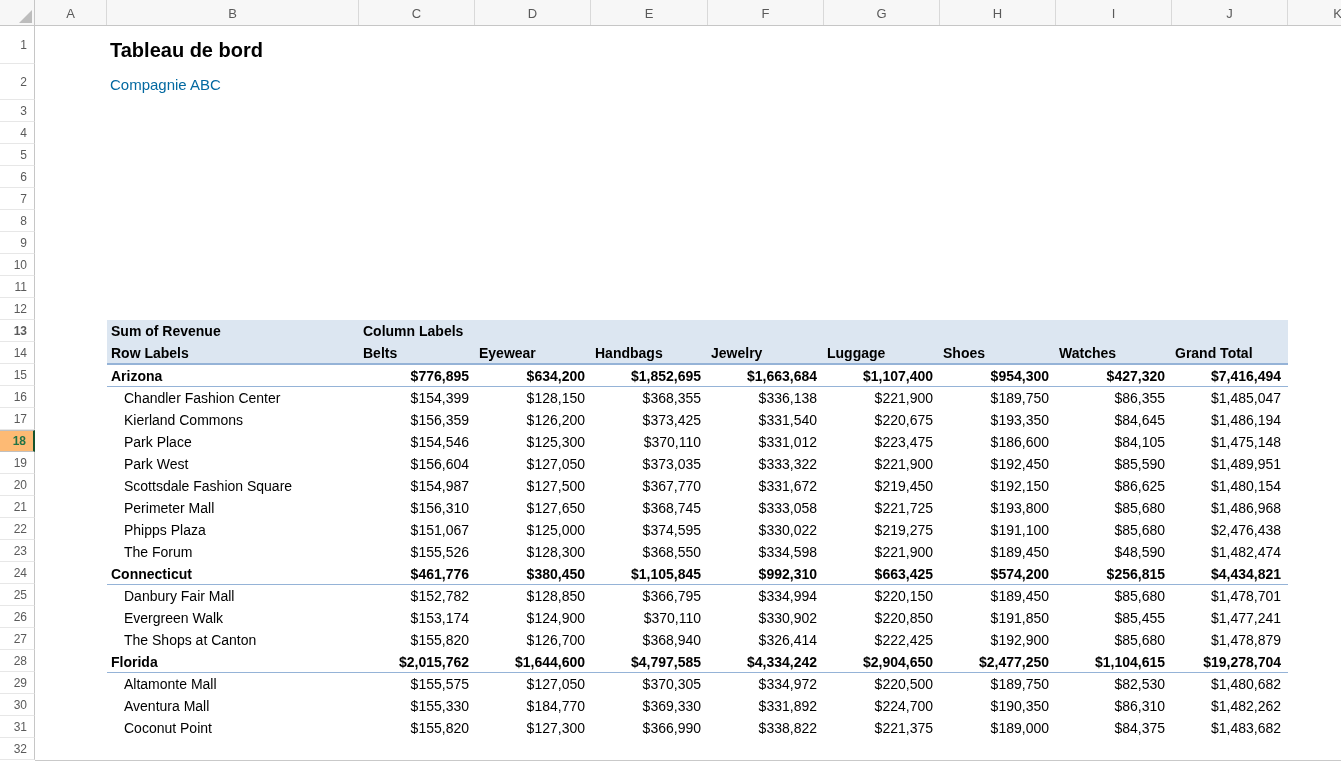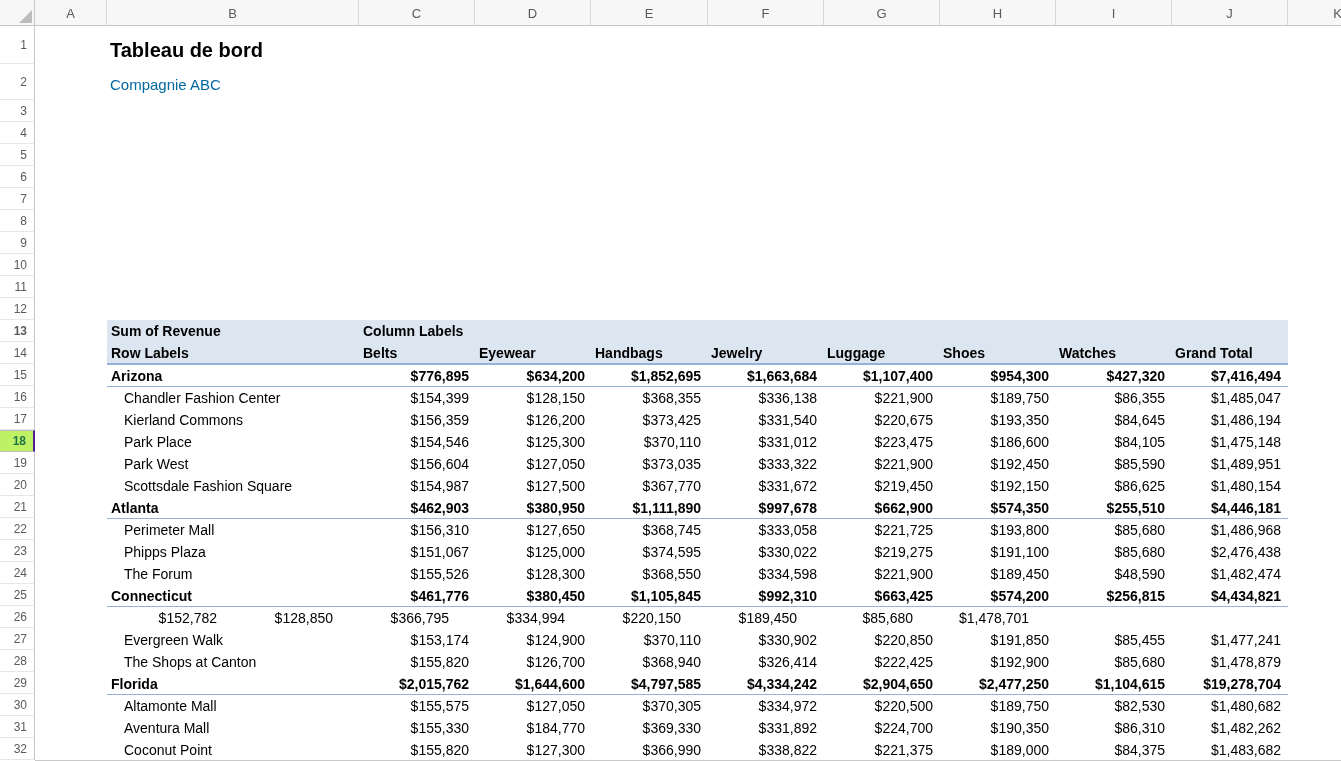--- a/index.html
+++ b/index.html
@@ -15,22 +15,22 @@
   .corner { position:absolute; left:0; top:0; width:35px; height:26px; background:#F7F7F7;
             border-right:1px solid #C6C6C6; border-bottom:1px solid #C6C6C6; }
   .corner .tri { position:absolute; right:2px; bottom:2px; width:0; height:0;
                  border-left:13px solid transparent; border-bottom:13px solid #BDBDBD; }
 
   
   .rowheads { position:absolute; left:0; top:26px; width:35px; }
   .rowhead { width:35px; background:#FFFFFF; border-right:1px solid #C6C6C6;
              border-bottom:1px solid #E7E7E7; color:#5A5A5A; font-size:12px;
              display:flex; align-items:center; justify-content:flex-end; padding-right:7px; }
-  .rowhead.selected { background:#bef264; color:#217346; font-weight:bold;
-                      border-right:2px solid #4c1d95; border-top:1px solid #C0C0C0;
+  .rowhead.selected { background:#fdba74; color:#217346; font-weight:bold;
+                      border-right:2px solid #14532d; border-top:1px solid #C0C0C0;
                       border-bottom:1px solid #C0C0C0; }
 
   
   .cellA1 { position:absolute; left:110px; top:26px; height:38px; display:flex;
             align-items:flex-end; padding-bottom:2px; font-size:20px; font-weight:bold; color:#000; }
   .cellA2 { position:absolute; left:110px; top:64px; height:36px; display:flex;
             align-items:center; padding-top:4px; font-size:15px; color:#0369a1; }
 
   
   .pivot { position:absolute; left:107px; top:320px; width:1181px; font-size:14px; color:#000; }
@@ -188,31 +188,20 @@
           <div class="cell lab w-label">Scottsdale Fashion Square</div>
           <div class="cell num w-val">$154,987</div>
           <div class="cell num w-val">$127,500</div>
           <div class="cell num w-val">$367,770</div>
           <div class="cell num w-val">$331,672</div>
           <div class="cell num w-val">$219,450</div>
           <div class="cell num w-val">$192,150</div>
           <div class="cell num w-val">$86,625</div>
           <div class="cell num w-val">$1,480,154</div>
         </div>
-        <div class="prow state">
-          <div class="cell lab w-label">Atlanta</div>
-          <div class="cell num w-val">$462,903</div>
-          <div class="cell num w-val">$380,950</div>
-          <div class="cell num w-val">$1,111,890</div>
-          <div class="cell num w-val">$997,678</div>
-          <div class="cell num w-val">$662,900</div>
-          <div class="cell num w-val">$574,350</div>
-          <div class="cell num w-val">$255,510</div>
-          <div class="cell num w-val">$4,446,181</div>
-        </div>
         <div class="prow detail">
           <div class="cell lab w-label">Perimeter Mall</div>
           <div class="cell num w-val">$156,310</div>
           <div class="cell num w-val">$127,650</div>
           <div class="cell num w-val">$368,745</div>
           <div class="cell num w-val">$333,058</div>
           <div class="cell num w-val">$221,725</div>
           <div class="cell num w-val">$193,800</div>
           <div class="cell num w-val">$85,680</div>
           <div class="cell num w-val">$1,486,968</div>
@@ -244,20 +233,21 @@
           <div class="cell num w-val">$461,776</div>
           <div class="cell num w-val">$380,450</div>
           <div class="cell num w-val">$1,105,845</div>
           <div class="cell num w-val">$992,310</div>
           <div class="cell num w-val">$663,425</div>
           <div class="cell num w-val">$574,200</div>
           <div class="cell num w-val">$256,815</div>
           <div class="cell num w-val">$4,434,821</div>
         </div>
         <div class="prow detail">
+          <div class="cell lab w-label">Danbury Fair Mall</div>
           <div class="cell num w-val">$152,782</div>
           <div class="cell num w-val">$128,850</div>
           <div class="cell num w-val">$366,795</div>
           <div class="cell num w-val">$334,994</div>
           <div class="cell num w-val">$220,150</div>
           <div class="cell num w-val">$189,450</div>
           <div class="cell num w-val">$85,680</div>
           <div class="cell num w-val">$1,478,701</div>
         </div>
         <div class="prow detail">

